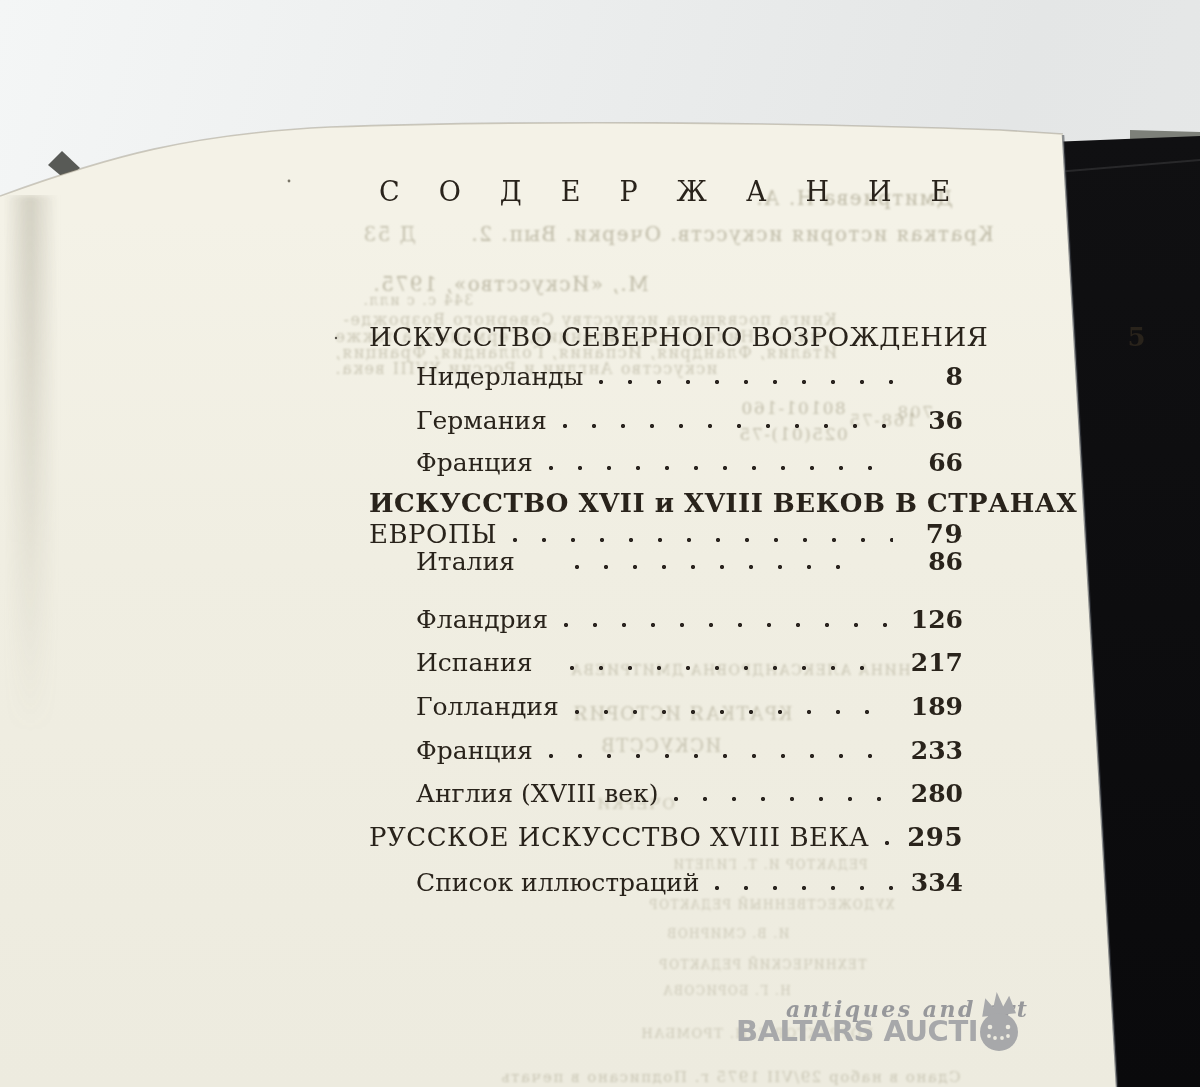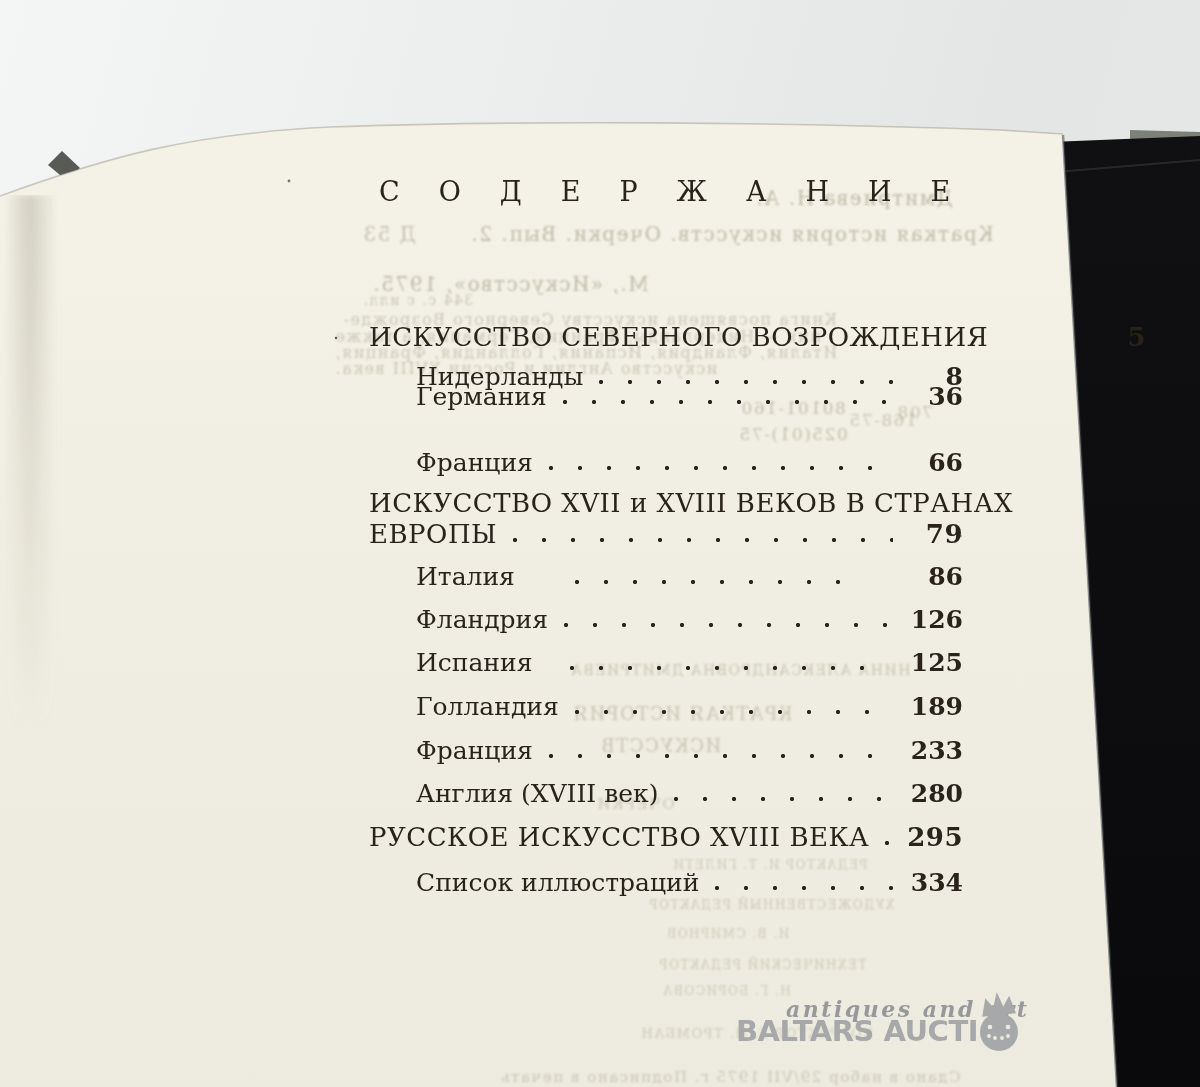--- a/index.html
+++ b/index.html
@@ -130,52 +130,52 @@
         <div class="toc-row section" style="top: 322px; left: 331px; width: 594px; gap: 36px;">
           <span class="lbl">ИСКУССТВО СЕВЕРНОГО ВОЗРОЖДЕНИЯ</span>
           <span class="leader"></span>
           <span class="num">5</span>
         </div>
         <div class="toc-row item" style="top: 362px; left: 378px; width: 547px;">
           <span class="lbl">Нидерланды</span>
           <span class="leader"></span>
           <span class="num">8</span>
         </div>
-        <div class="toc-row item" style="top: 382px; left: 378px; width: 547px; justify-content: space-between;">
+        <div class="toc-row item" style="top: 406px; left: 378px; width: 547px; justify-content: space-between;">
           <span class="lbl">Германия</span>
           <span class="leader"></span>
           <span class="num">36</span>
         </div>
         <div class="toc-row item" style="top: 448px; left: 378px; width: 547px;">
           <span class="lbl">Франция</span>
           <span class="leader"></span>
           <span class="num">66</span>
         </div>
-        <div class="toc-row section nopg" style="top: 488px; left: 331px; width: 594px;">
+        <div class="toc-row section nopg" style="top: 488px; left: 331px; width: 594px; font-weight: bold;">
           <span class="lbl">ИСКУССТВО XVII и XVIII ВЕКОВ В СТРАНАХ</span>
         </div>
         <div class="toc-row section" style="top: 519px; left: 331px; width: 594px;">
           <span class="lbl">ЕВРОПЫ</span>
           <span class="leader"></span>
           <span class="num">79</span>
         </div>
-        <div class="toc-row item" style="top: 562px; left: 378px; width: 547px; gap: 44px;">
+        <div class="toc-row item" style="top: 547px; left: 378px; width: 547px; gap: 44px;">
           <span class="lbl">Италия</span>
           <span class="leader"></span>
           <span class="num">86</span>
         </div>
         <div class="toc-row item" style="top: 605px; left: 378px; width: 547px;">
           <span class="lbl">Фландрия</span>
           <span class="leader"></span>
           <span class="num">126</span>
         </div>
         <div class="toc-row item" style="top: 648px; left: 378px; width: 547px; gap: 22px;">
           <span class="lbl">Испания</span>
           <span class="leader"></span>
-          <span class="num">125</span>
+          <span class="num">217</span>
         </div>
         <div class="toc-row item" style="top: 692px; left: 378px; width: 547px;">
           <span class="lbl">Голландия</span>
           <span class="leader"></span>
           <span class="num">189</span>
         </div>
         <div class="toc-row item" style="top: 736px; left: 378px; width: 547px;">
           <span class="lbl">Франция</span>
           <span class="leader"></span>
           <span class="num">233</span>

